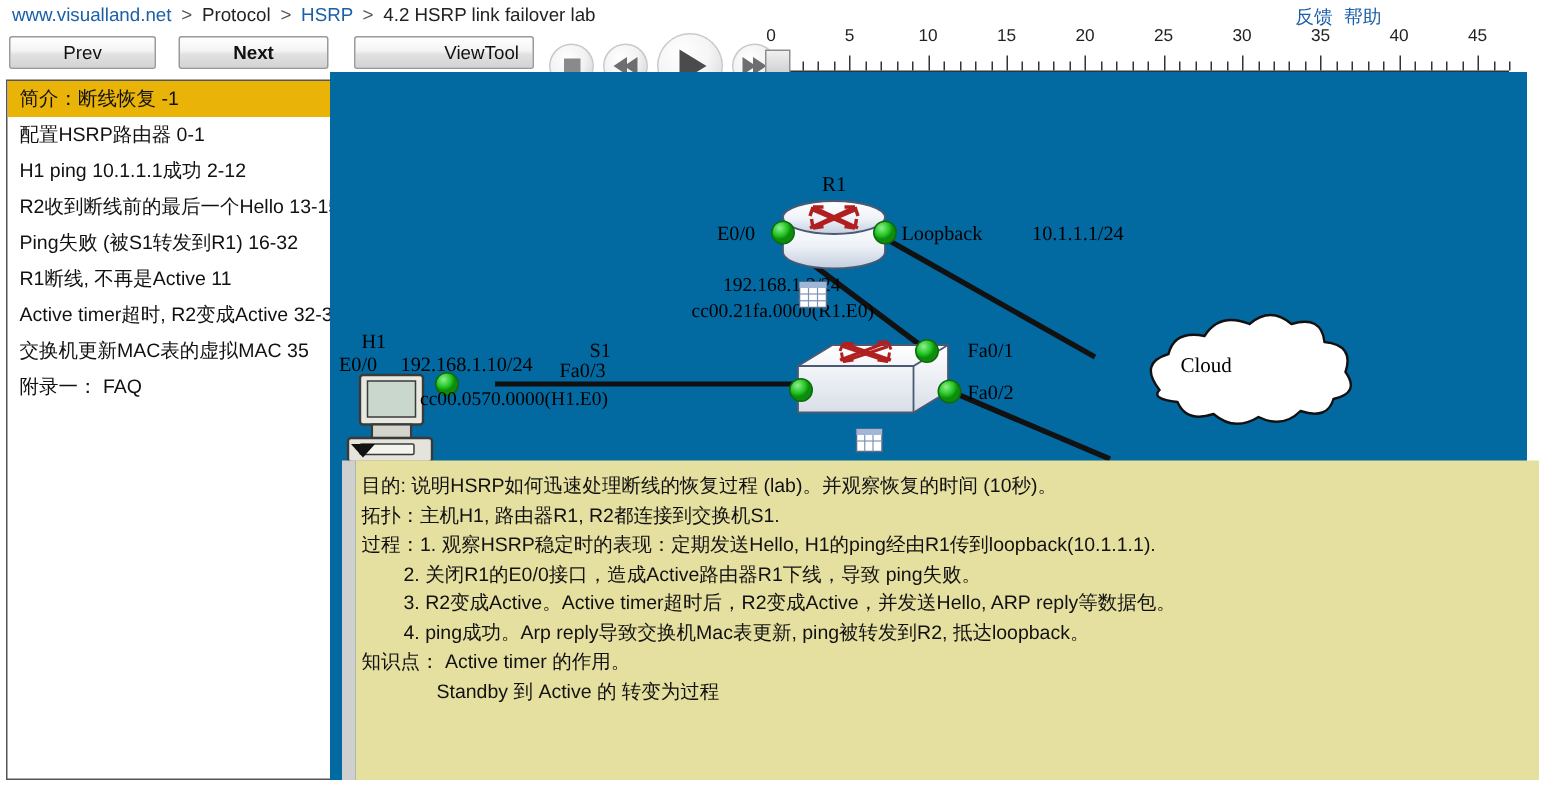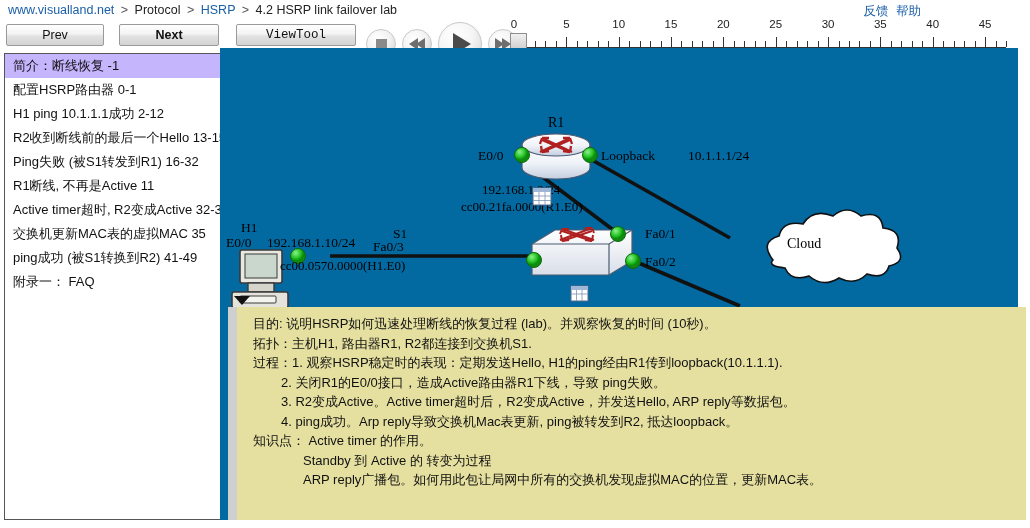--- a/index.html
+++ b/index.html
@@ -36,21 +36,21 @@
     border-radius: 2px;
     font-size: 12.5px; color: #111;
     display: flex; align-items: center; justify-content: center;
     box-sizing: border-box;
     cursor: pointer;
   }
   .btn-prev { left: 6px;   width: 98px; }
   .btn-next { left: 119px; width: 100px; font-weight: bold; }
   .btn-viewtool {
     left: 236px; width: 120px;
-    justify-content: center; padding: 0 9px; font-family: Liberation Mono, monospace;
+    justify-content: flex-end; padding: 0 9px;
   }
   .btn-viewtool span { font-size: 12.5px; }
 
   
   .media { position: absolute; top: 22px; left: 366px; }
   .mbtn {
     position: absolute; border-radius: 50%;
     background: radial-gradient(circle at 38% 32%, #ffffff 0%, #f2f2f2 48%, #d8d8d8 80%, #c4c4c4 100%);
     border: 1px solid #c9c9c9;
     box-sizing: border-box; cursor: pointer;
@@ -97,21 +97,21 @@
     border: 1px solid #555; background: #fff;
     box-sizing: border-box; overflow: hidden;
   }
   .side-item {
     font-size: 13px; color: #111;
     padding: 4px 7px 4px 8px;
     white-space: nowrap;
     line-height: 16px;
     cursor: pointer;
   }
-  .side-item.selected { background: #c4b5fd; }
+  .side-item.selected { background: #eab308; }
 
   
   .marker-sq {
     position: absolute; left: 234px; top: 52px;
     width: 7px; height: 7px; border: 1.5px solid #222; background: #fff;
   }
 
   
   .canvas {
     position: absolute; left: 220px; top: 48px;
@@ -134,21 +134,21 @@
     position: absolute; left: 228px; top: 307px;
     width: 798px; height: 213px;
   }
   .desc-grip {
     position: absolute; left: 0; top: 0; width: 9px; height: 213px;
     background: #cfcfcf;
   }
   .desc {
     position: absolute; left: 9px; top: 0; right: 0; bottom: 0;
     background: #e6e0a0;
-    padding: 7px 10px 0 16px;
+    padding: 7px 10px 0 4px;
     box-sizing: border-box;
     font-size: 13px; color: #111; line-height: 19.5px;
   }
   .desc .dline { white-space: nowrap; }
   .desc .indent1 { padding-left: 28px; }
   .desc .indent2 { padding-left: 50px; }
   .desc-caret {
     position: absolute; left: 6px; top: -11px;
     width: 0; height: 0; border-style: solid;
     border-width: 9px 8px 0 8px;
@@ -274,21 +274,20 @@
   <div class="sidebar">
     <div id="side-list">
         <div class="side-item selected">简介：断线恢复 -1</div>
         <div class="side-item">配置HSRP路由器 0-1</div>
         <div class="side-item">H1 ping 10.1.1.1成功 2-12</div>
         <div class="side-item">R2收到断线前的最后一个Hello 13-15</div>
         <div class="side-item">Ping失败 (被S1转发到R1) 16-32</div>
         <div class="side-item">R1断线, 不再是Active 11</div>
         <div class="side-item">Active timer超时, R2变成Active 32-35</div>
         <div class="side-item">交换机更新MAC表的虚拟MAC 35</div>
-        <div class="side-item">ping成功 (被S1转换到R2) 41-49</div>
         <div class="side-item">附录一： FAQ</div>
       </div>
   </div>
 
   <div class="marker-sq"></div>
   <div class="splitter">
       <i></i>
       <i></i>
       <i></i>
     </div>
@@ -426,18 +425,17 @@
     <div class="desc">
       <div id="desc-lines">
           <div class="dline">目的: 说明HSRP如何迅速处理断线的恢复过程 (lab)。并观察恢复的时间 (10秒)。</div>
           <div class="dline">拓扑：主机H1, 路由器R1, R2都连接到交换机S1.</div>
           <div class="dline">过程：1. 观察HSRP稳定时的表现：定期发送Hello, H1的ping经由R1传到loopback(10.1.1.1).</div>
           <div class="dline indent1">2. 关闭R1的E0/0接口，造成Active路由器R1下线，导致 ping失败。</div>
           <div class="dline indent1">3. R2变成Active。Active timer超时后，R2变成Active，并发送Hello, ARP reply等数据包。</div>
           <div class="dline indent1">4. ping成功。Arp reply导致交换机Mac表更新, ping被转发到R2, 抵达loopback。</div>
           <div class="dline">知识点： Active timer 的作用。</div>
           <div class="dline indent2">Standby 到 Active 的 转变为过程</div>
-          <div class="dline indent2">ARP reply广播包。如何用此包让局网中所有的交换机发现虚拟MAC的位置，更新MAC表。</div>
         </div>
     </div>
   </div>
 
 </div>
 
 </body></html>

